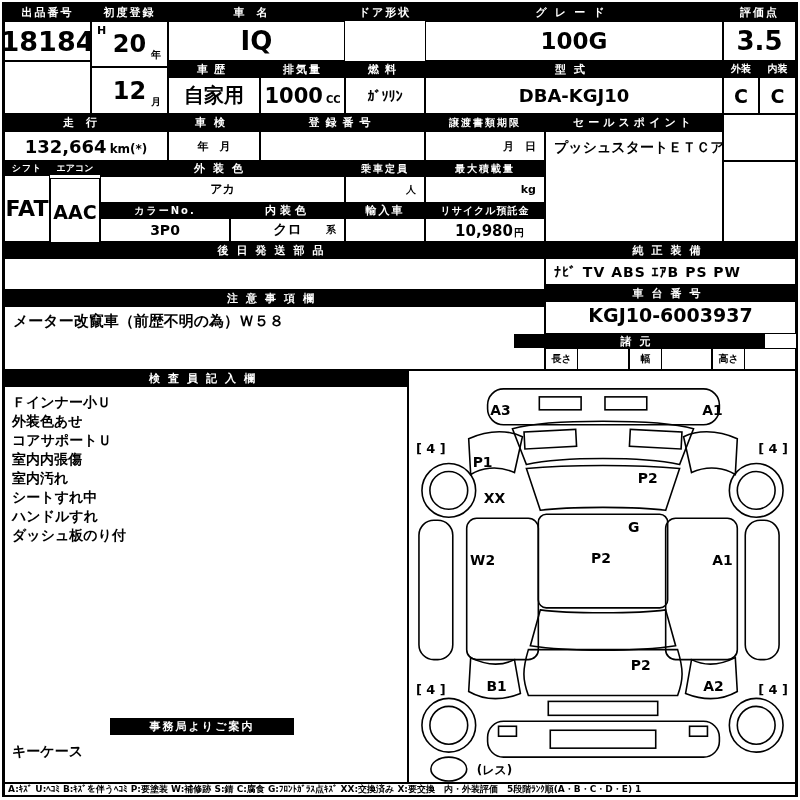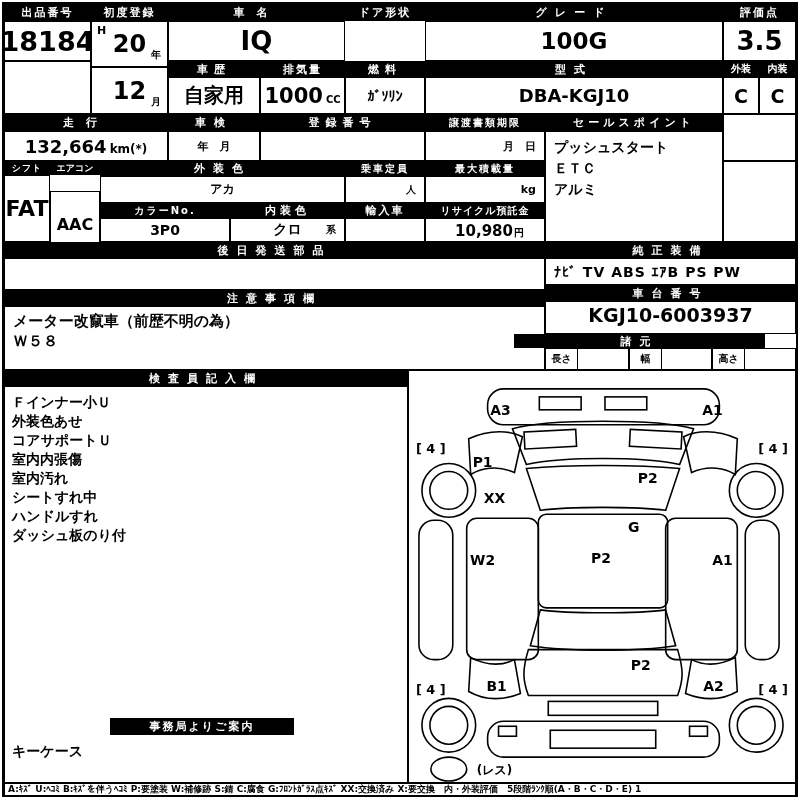--- a/index.html
+++ b/index.html
@@ -13,21 +13,21 @@
     border:1px solid #000; }
   .cell { position:absolute; background:#fff; border:1px solid #000; display:flex;
     align-items:center; justify-content:center; font-weight:bold; overflow:hidden; }
   .ls0{letter-spacing:0} .ls1{letter-spacing:1px} .ls2{letter-spacing:2px} .ls4{letter-spacing:4px}
   .ls6{letter-spacing:6px} .ls8{letter-spacing:8px} .ls12{letter-spacing:12px}
   .f9{font-size:9px} .f10{font-size:10px}
   .corner-tl { position:absolute; left:5px; top:2px; font-size:11px; font-weight:bold; }
   .corner-br { position:absolute; right:6px; bottom:4px; font-size:10px; font-weight:bold; }
   .unit { font-size:10px; margin-left:3px; }
   .inline { white-space:nowrap; }
-  .col-top { flex-direction:column; align-items:flex-start; justify-content:flex-start; padding:5px 0 0 8px; }
+  .col-top { flex-direction:row; align-items:flex-start; justify-content:flex-start; padding:5px 0 0 8px; }
   .line14 { font-size:14px; font-weight:bold; line-height:21px; white-space:nowrap; }
   .notes-line { font-size:15px; font-weight:bold; line-height:20px; white-space:nowrap; }
   .insp-line { font-size:14px; font-weight:bold; line-height:19px; white-space:nowrap; }
   .right-pad { justify-content:flex-end; padding-right:8px; }
   .specs { justify-content:flex-start; padding:0; }
   .spec-label { width:32px; height:100%; border-right:1px solid #000; display:flex;
     align-items:center; justify-content:center; font-size:10px; font-weight:bold; }
   .abs { position:absolute; }
   svg text { font-weight:bold; font-size:14px; fill:#000; text-anchor:middle;
     font-family:"DejaVu Sans","Liberation Sans",sans-serif; }
@@ -107,21 +107,21 @@
     <div class="line14">ＥＴＣ</div>
     <div class="line14">アルミ</div>
   </div>
 
   <div class="cell" style="left:723px;top:114px;width:73px;height:47px"></div>
   <div class="cell" style="left:723px;top:161px;width:73px;height:81px"></div>
 
   <div class="bar f9 ls1" style="left:4px;top:161px;width:46px;height:14px">シフト</div>
   <div class="bar f9 ls0" style="left:50px;top:161px;width:50px;height:14px">エアコン</div>
   <div class="cell" style="left:4px;top:175px;width:46px;height:67px;font-size:22px">FAT</div>
-  <div class="cell" style="left:50px;top:191px;width:50px;height:67px;font-size:16px">AAC</div>
+  <div class="cell" style="left:50px;top:178px;width:50px;height:67px;font-size:19px">AAC</div>
 
   <div class="bar ls8" style="left:100px;top:161px;width:245px;height:15px">外装色</div>
   <div class="cell" style="left:100px;top:176px;width:245px;height:27px;font-size:12px">アカ</div>
 
   <div class="bar f10 ls2" style="left:345px;top:161px;width:80px;height:15px">乗車定員</div>
   <div class="cell right-pad f10" style="left:345px;top:176px;width:80px;height:27px">人</div>
 
   <div class="bar f10 ls2" style="left:425px;top:161px;width:120px;height:15px">最大積載量</div>
   <div class="cell right-pad" style="left:425px;top:176px;width:120px;height:27px;font-size:11px">kg</div>
 

